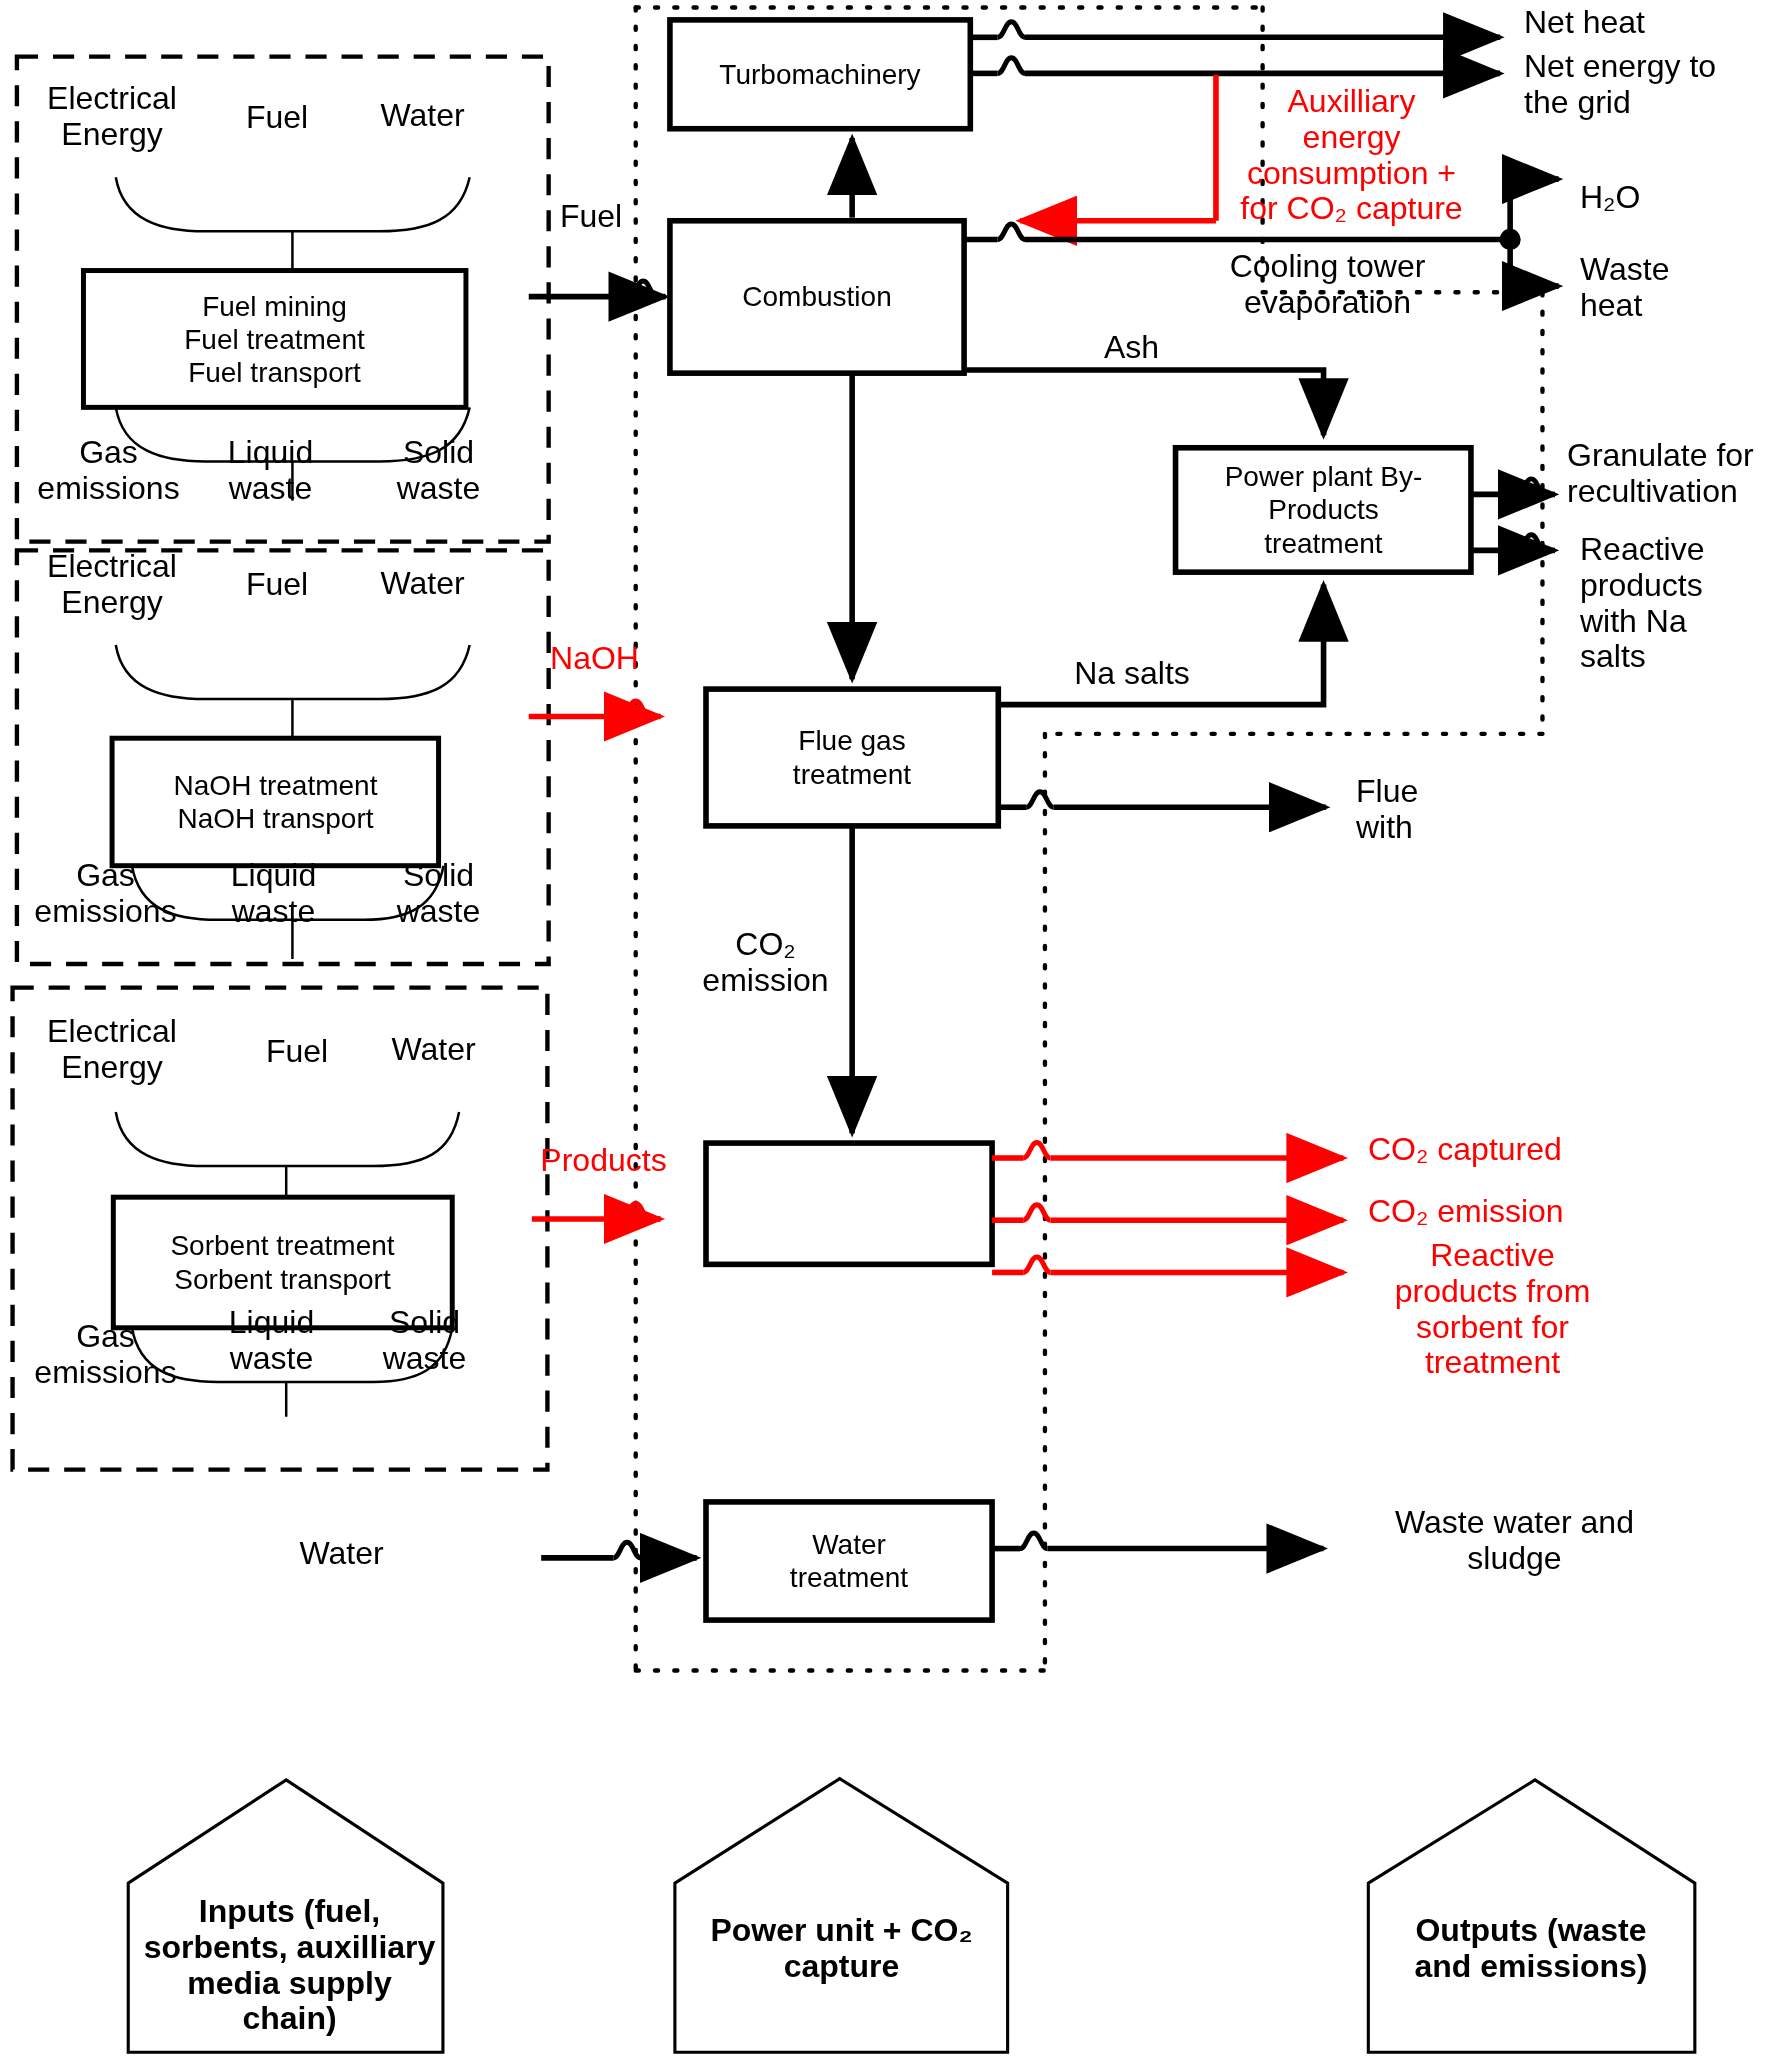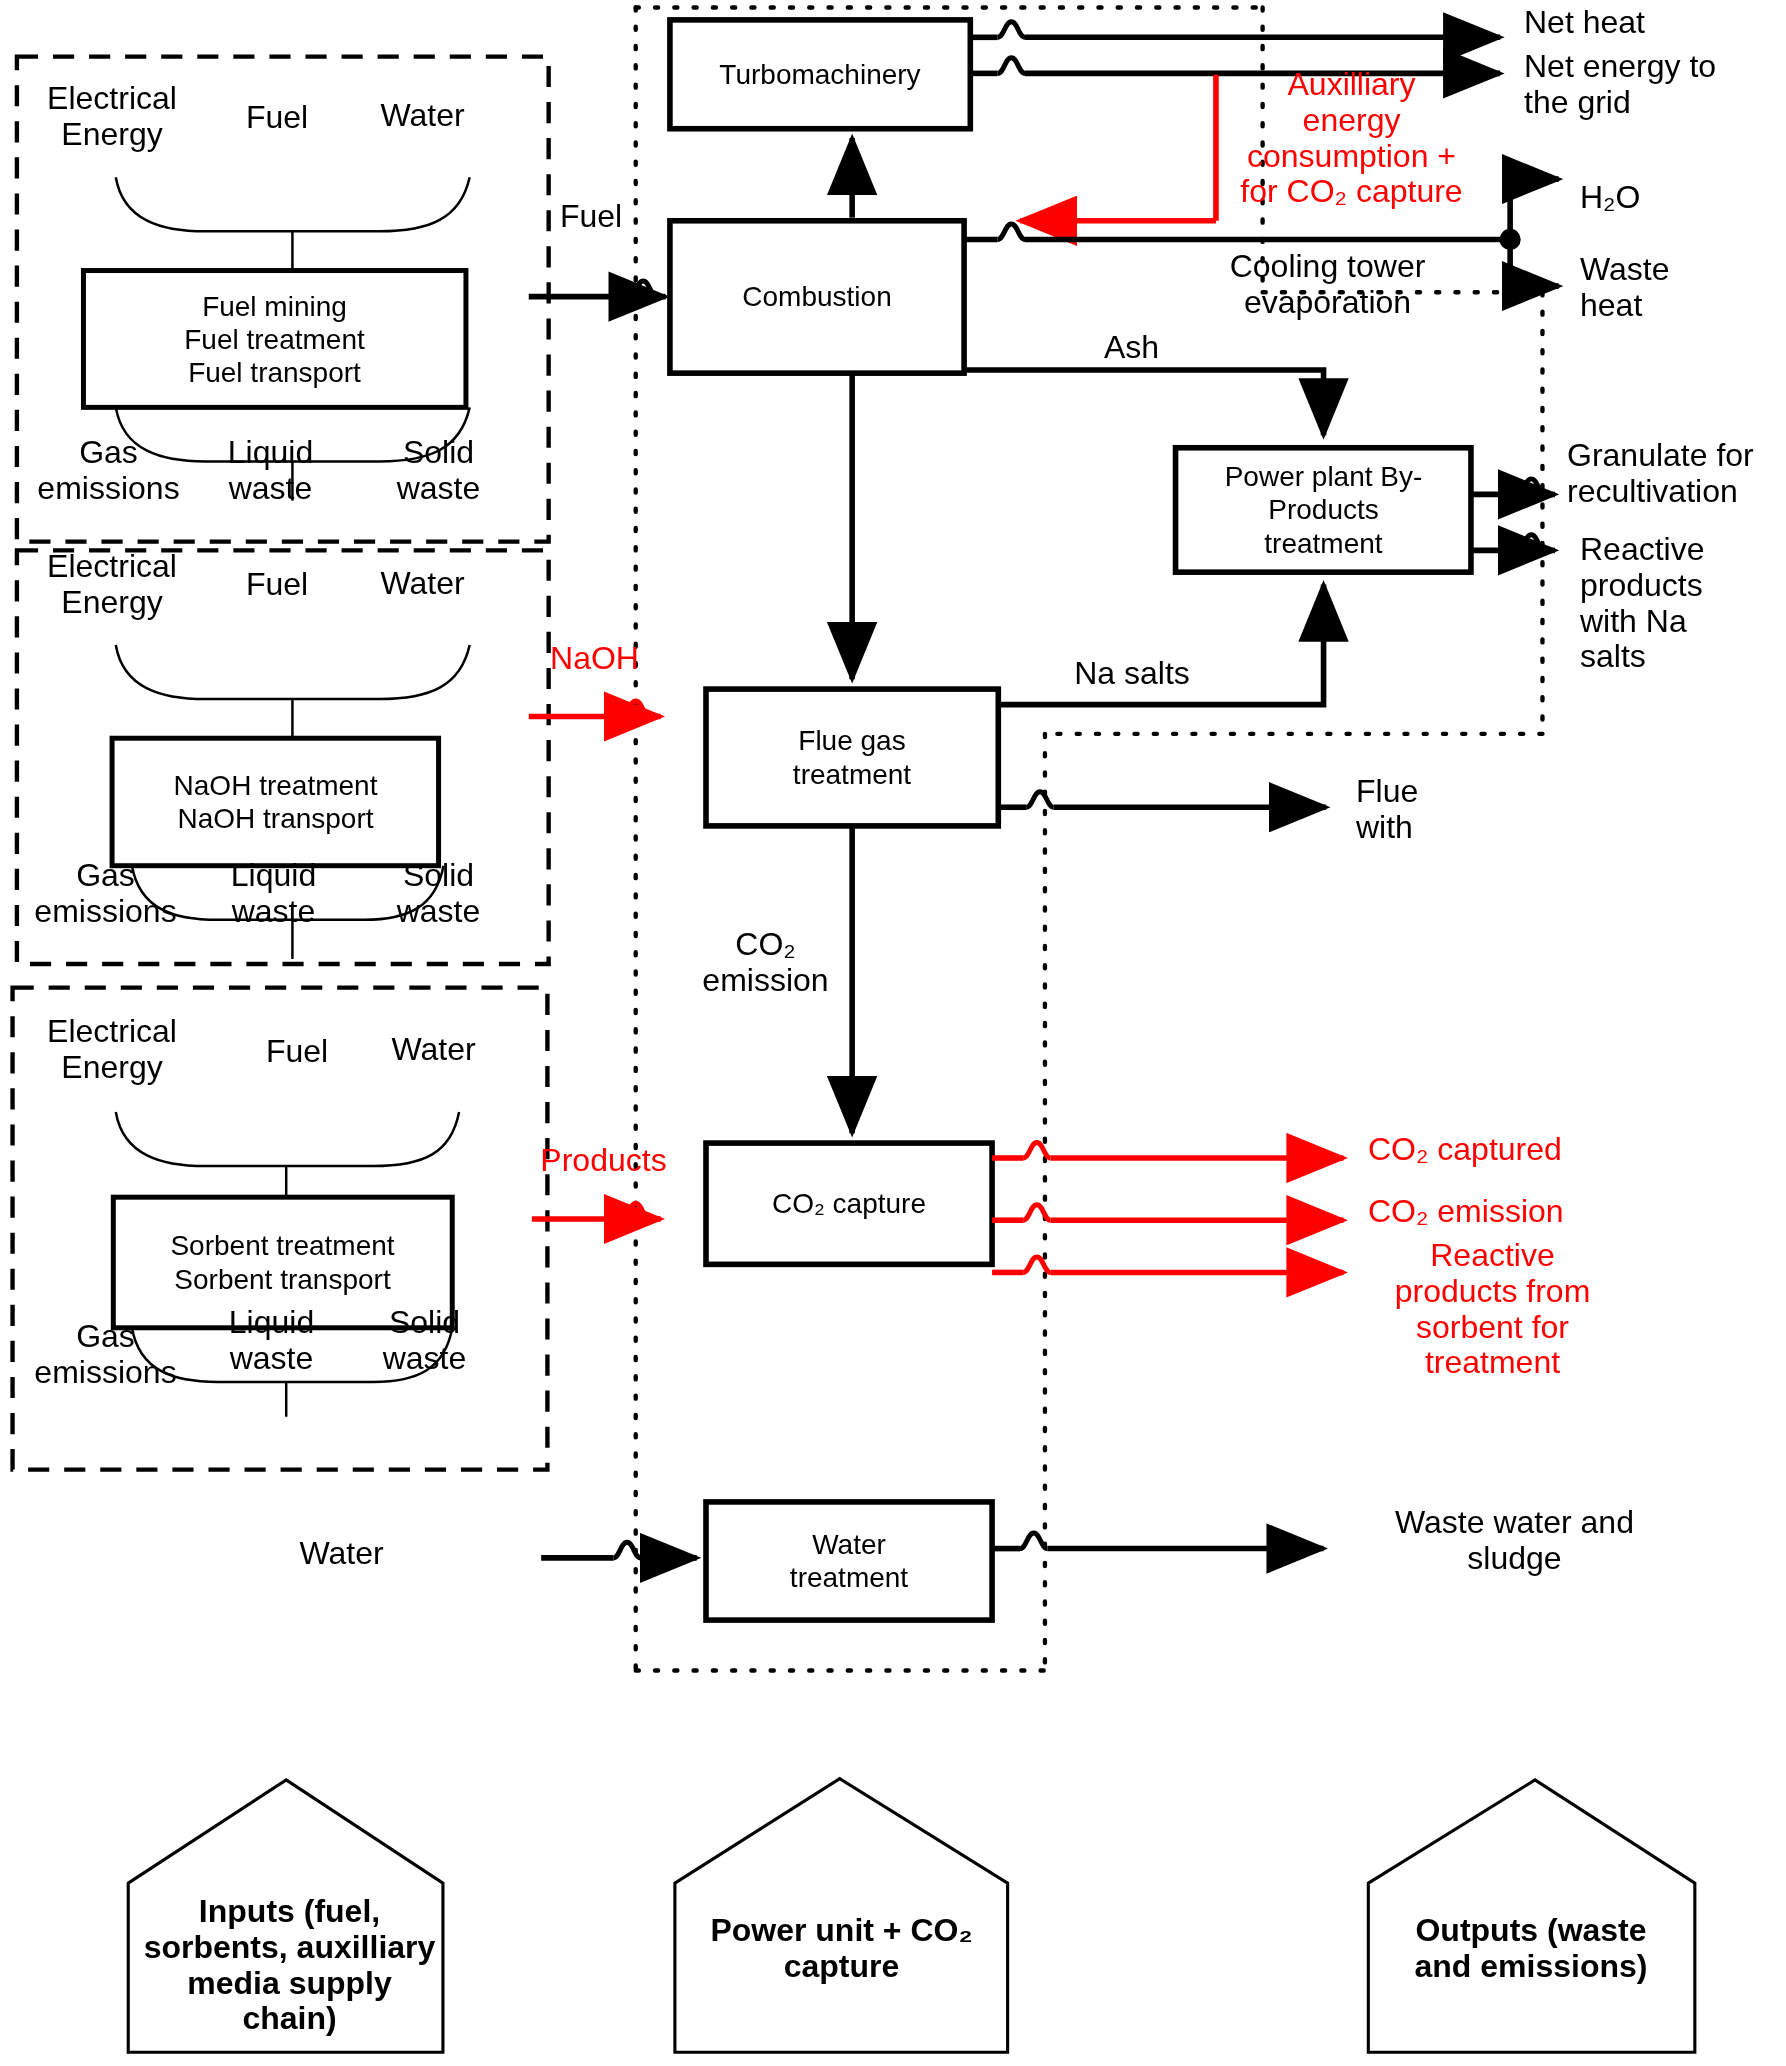--- a/index.html
+++ b/index.html
@@ -238,31 +238,30 @@
 waste</div>
 <div class="lbl red" style="left:526px;top:1143px;width:155px;">Products</div>
 
 <div class="boxtext" style="left:670px;top:20px;width:300px;height:109px;">Turbomachinery</div>
 <div class="boxtext" style="left:670px;top:221px;width:294px;height:152px;">Combustion</div>
 <div class="boxtext" style="left:1176px;top:448px;width:295px;height:124px;">Power plant By-
 Products
 treatment</div>
 <div class="boxtext" style="left:706px;top:689px;width:292px;height:137px;">Flue gas
 treatment</div>
-<div class="boxtext red" style="left:706px;top:1143px;width:286px;height:121px;">CO₂ capture</div>
 <div class="boxtext" style="left:706px;top:1502px;width:286px;height:118px;">Water
 treatment</div>
 
 <div class="lbl" style="left:1057px;top:330px;width:149px;">Ash</div>
 <div class="lbl" style="left:1045px;top:656px;width:174px;">Na salts</div>
 <div class="lbl" style="left:672px;top:927px;width:187px;">CO₂
 emission</div>
 <div class="lbl" style="left:1197px;top:249px;width:261px;">Cooling tower
 evaporation</div>
-<div class="lbl red" style="left:1230px;top:67px;width:243px;">Auxilliary
+<div class="lbl red" style="left:1230px;top:84px;width:243px;">Auxilliary
 energy
 consumption +
 for CO₂ capture</div>
 <div class="lbl" style="left:264px;top:1536px;width:155px;">Water</div>
 
 <div class="lbl" style="left:1524px;top:5px;width:249px;text-align:left;">Net heat</div>
 <div class="lbl" style="left:1524px;top:49px;width:261px;text-align:left;">Net energy to
 the grid</div>
 <div class="lbl" style="left:1580px;top:180px;width:174px;text-align:left;">H₂O</div>
 <div class="lbl" style="left:1580px;top:252px;width:180px;text-align:left;">Waste

